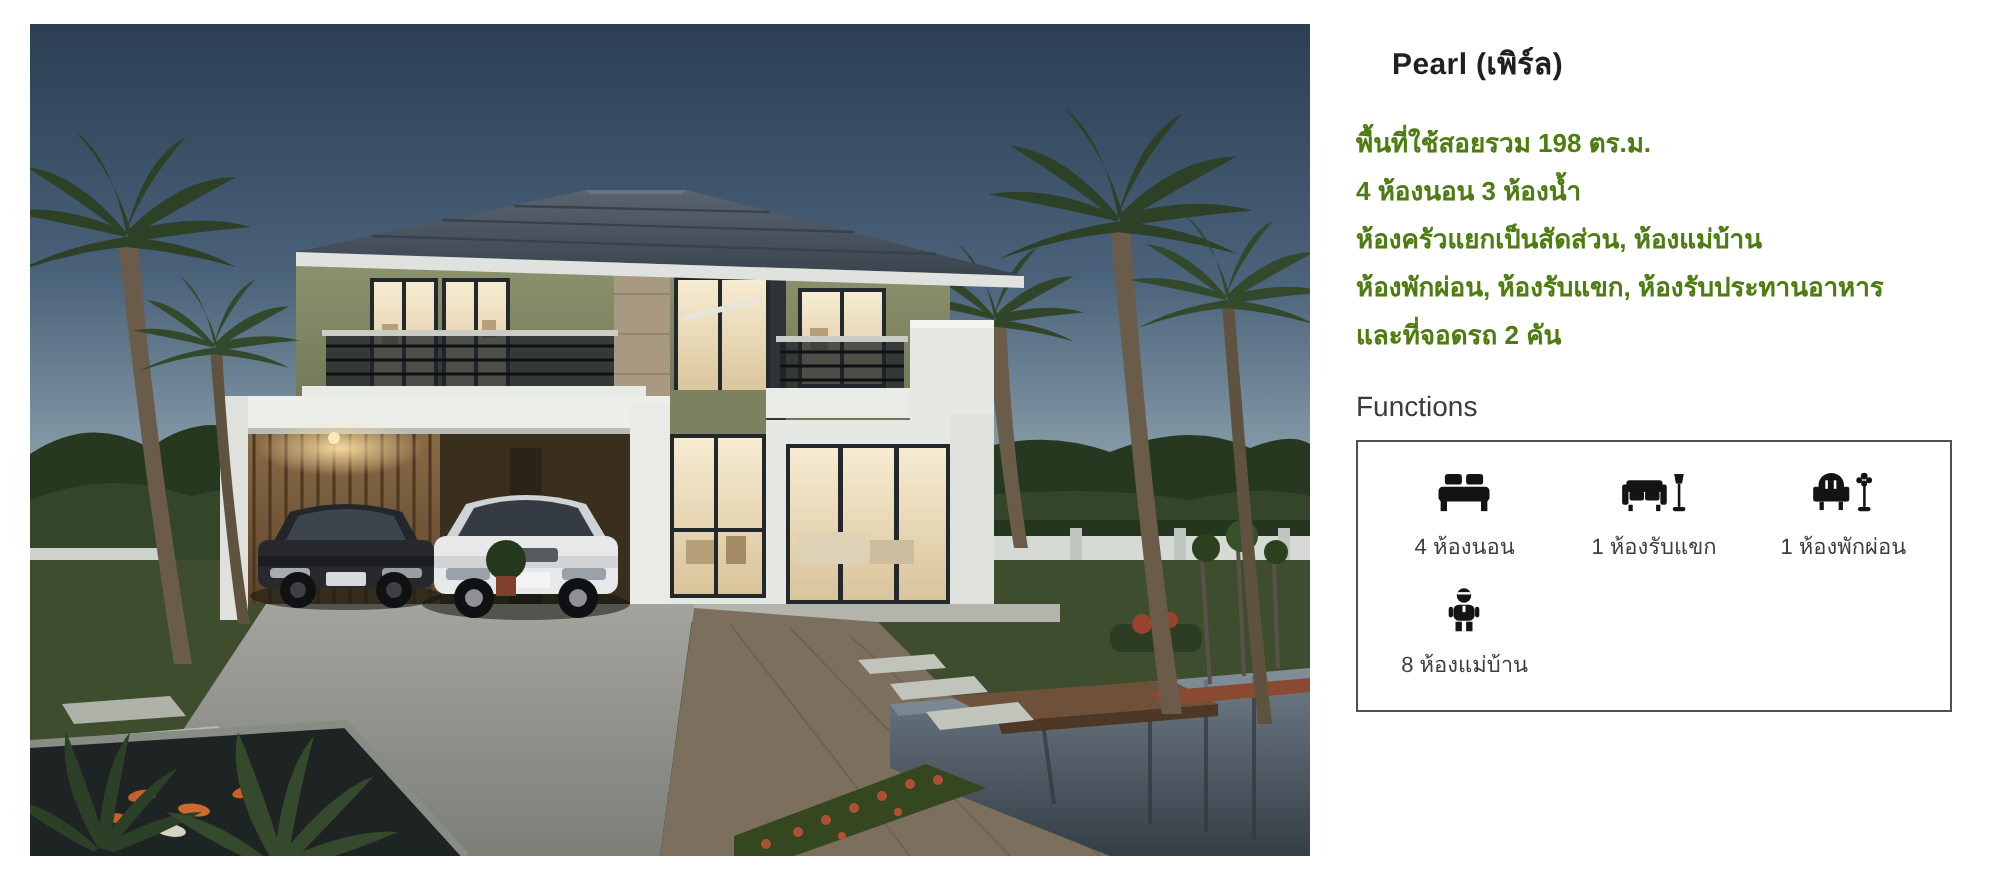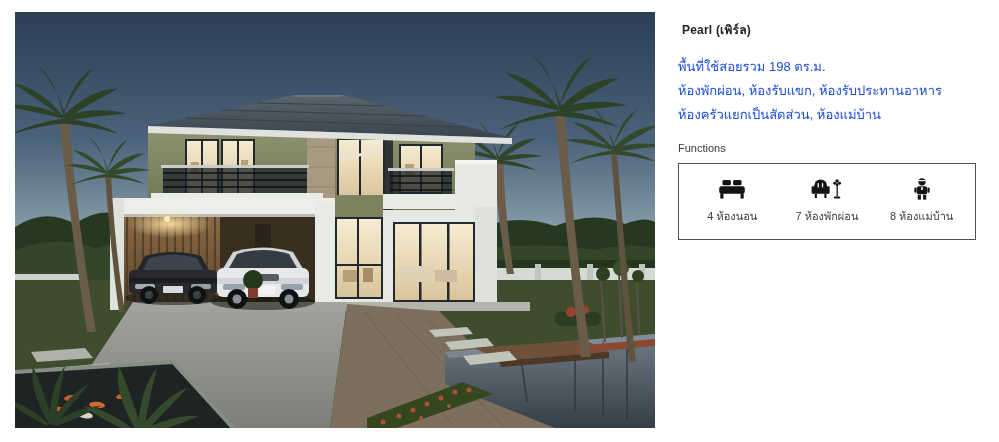--- a/index.html
+++ b/index.html
@@ -8,27 +8,27 @@
     font-family:"Liberation Sans","DejaVu Sans",sans-serif;
     -webkit-font-smoothing:antialiased;
   }
   .stage{position:relative;width:999px;height:442px;background:#ffffff;}
   .hero{
     position:absolute;left:15px;top:12px;width:640px;height:416px;overflow:hidden;
   }
   .hero svg{display:block;}
   .panel{position:absolute;left:678px;top:10px;width:300px;}
   .title{
-    font-size:12px;font-weight:bold;color:#221f20;margin:10px 0 16px 4px;letter-spacing:.2px;
+    font-size:15px;font-weight:bold;color:#221f20;margin:10px 0 16px 18px;letter-spacing:.2px;
   }
   .desc-line{
-    font-size:13px;color:#1d4ed8;margin:0;line-height:24px;white-space:nowrap;
+    font-size:13px;color:#4d7c0f;margin:0;line-height:24px;white-space:nowrap;font-weight:bold;
   }
   .functions-heading{
-    font-size:11px;font-weight:normal;color:#3a3b3d;margin:15px 0 9px 0;
+    font-size:14px;font-weight:normal;color:#3a3b3d;margin:15px 0 9px 0;
   }
   .functions-box{
     box-sizing:border-box;width:298px;border:1.5px solid #4f5052;background:#ffffff;
     display:grid;grid-template-columns:1fr 1fr 1fr;
     padding:13px 6px 9px 6px;row-gap:6px;
   }
   .func{
     display:flex;flex-direction:column;align-items:center;justify-content:flex-start;
     min-height:53px;
   }
@@ -383,40 +383,57 @@
           <path d="M0,0 Q-30,-24 -54,-26 Q-28,-8 -2,2 Z"></path>
         </g>
       </g>
     </svg>
   </div>
 
   <aside class="panel">
     <h1 class="title">Pearl (เพิร์ล)</h1>
 
     <p class="desc-line">พื้นที่ใช้สอยรวม 198 ตร.ม.</p>
+    <p class="desc-line">4 ห้องนอน 3 ห้องน้ำ</p>
+    <p class="desc-line">ห้องครัวแยกเป็นสัดส่วน, ห้องแม่บ้าน</p>
     <p class="desc-line">ห้องพักผ่อน, ห้องรับแขก, ห้องรับประทานอาหาร</p>
-    <p class="desc-line">ห้องครัวแยกเป็นสัดส่วน, ห้องแม่บ้าน</p>
+    <p class="desc-line">และที่จอดรถ 2 คัน</p>
 
     <h2 class="functions-heading">Functions</h2>
 
     <div class="functions-box">
 
       <div class="func">
         <svg class="ficon" viewBox="0 0 32 22">
           <rect class="ic" x="7" y="2.5" width="8" height="5" rx="1.5"></rect>
           <rect class="ic" x="17" y="2.5" width="8" height="5" rx="1.5"></rect>
           <rect class="ic" x="4" y="8.5" width="24" height="7" rx="2"></rect>
           <rect class="ic" x="5" y="15" width="3" height="5"></rect>
           <rect class="ic" x="24" y="15" width="3" height="5"></rect>
         </svg>
         <span class="flabel">4 ห้องนอน</span>
       </div>
 
 
 
+      <div class="func">
+        <svg class="ficon" viewBox="0 0 32 22">
+          <rect class="ic" x="3" y="5.5" width="17" height="5.5" rx="1.5"></rect>
+          <rect class="ic" x="4.5" y="10.5" width="6.8" height="4.5" rx="1"></rect>
+          <rect class="ic" x="11.8" y="10.5" width="6.8" height="4.5" rx="1"></rect>
+          <rect class="ic" x="1" y="7.5" width="3" height="9.5" rx="1"></rect>
+          <rect class="ic" x="19" y="7.5" width="3" height="9.5" rx="1"></rect>
+          <rect class="ic" x="4" y="17" width="2" height="3"></rect>
+          <rect class="ic" x="17" y="17" width="2" height="3"></rect>
+          <polygon class="ic" points="25.5,2.5 30,2.5 29.2,7 26.3,7"></polygon>
+          <rect class="ic" x="27.2" y="7" width="1.2" height="11"></rect>
+          <rect class="ic" x="24.8" y="18" width="6" height="2" rx="1"></rect>
+        </svg>
+        <span class="flabel">1 ห้องรับแขก</span>
+      </div>
 
 
 
       <div class="func">
         <svg class="ficon" viewBox="0 0 32 22">
           <path class="ic" d="M4,12 L4,8 a6,6 0 0 1 12,0 L16,12 Z"></path>
           <rect class="ic-light" x="7.2" y="5.5" width="1.2" height="4"></rect>
           <rect class="ic-light" x="11.2" y="5.5" width="1.2" height="4"></rect>
           <rect class="ic" x="2.5" y="10.5" width="15" height="5" rx="1.5"></rect>
           <rect class="ic" x="1.5" y="8.5" width="3" height="7" rx="1"></rect>
@@ -425,21 +442,21 @@
           <rect class="ic" x="13.5" y="15.5" width="2" height="4"></rect>
           <g class="ic">
             <circle cx="25.5" cy="3.5" r="1.6"></circle>
             <circle cx="23.2" cy="5.5" r="1.4"></circle>
             <circle cx="27.8" cy="5.5" r="1.4"></circle>
             <circle cx="25.5" cy="7" r="1.4"></circle>
           </g>
           <rect class="ic" x="25" y="8" width="1.2" height="10"></rect>
           <rect class="ic" x="22.5" y="18" width="6" height="2" rx="1"></rect>
         </svg>
-        <span class="flabel">7 ห้องพักผ่อน</span>
+        <span class="flabel">1 ห้องพักผ่อน</span>
       </div>
 
       <div class="func">
         <svg class="ficon" viewBox="0 0 32 22">
           <circle class="ic" cx="16" cy="4.2" r="3.4"></circle>
           <rect class="ic-light" x="12.8" y="2.6" width="6.4" height="1.1"></rect>
           <rect class="ic" x="11" y="8.5" width="10" height="7.5" rx="2.5"></rect>
           <rect class="ic" x="8.8" y="9.5" width="2" height="5" rx="1"></rect>
           <rect class="ic" x="21.2" y="9.5" width="2" height="5" rx="1"></rect>
           <rect class="ic-light" x="15.3" y="9" width="1.4" height="3"></rect>

